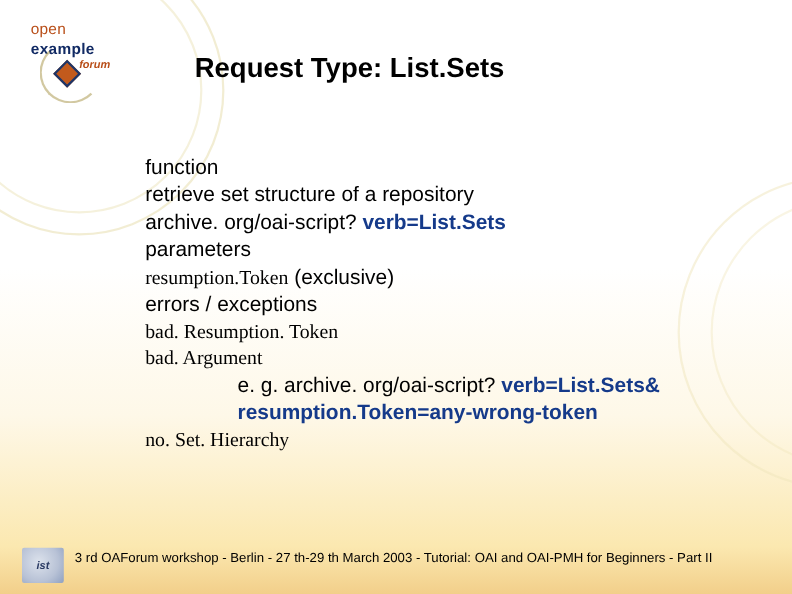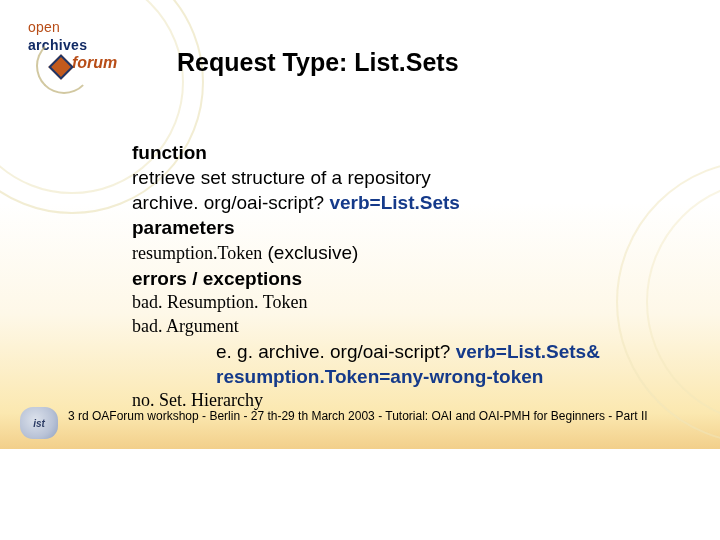--- a/index.html
+++ b/index.html
@@ -8,21 +8,21 @@
     width: 720px;
     height: 540px;
     font-family: Arial, Helvetica, sans-serif;
     background: #fff;
     overflow: hidden;
     position: relative;
   }
   .slide {
     position: relative;
     width: 720px;
-    height: 449px;
+    height: 540px;
     background: linear-gradient(180deg, #ffffff 0%, #ffffff 45%, #fef8e8 70%, #fbe8b0 92%, #f2cf8a 100%);
   }
   
   .arc-outer {
     position: absolute;
     top: -50px;
     left: -60px;
     width: 260px;
     height: 260px;
     border: 2px solid #e6dca8;
@@ -73,21 +73,21 @@
     font-weight: 400;
     letter-spacing: 0.2px;
   }
   .logo .brand-archives {
     font-size: 14px;
     color: #112a64;
     font-weight: 700;
     letter-spacing: 0.3px;
   }
   .logo .brand-forum {
-    font-size: 16px;
+    font-size: 10px;
     color: #b84d17;
     font-style: italic;
     font-weight: 700;
     margin-left: 44px;
   }
   .logo-diamond {
     position: absolute;
     top: 40px;
     left: 24px;
     width: 14px;
@@ -121,21 +121,21 @@
   .body {
     position: absolute;
     top: 140px;
     left: 132px;
     width: 540px;
     font-size: 19px;
     line-height: 1.32;
     color: #000;
   }
   .lbl {
-    font-weight: 700;
+    font-weight: 400;
   }
   .ind1 { }
   .ind2 { margin-left: 84px; }
   .blue {
     color: #153a8a;
     font-weight: 700;
   }
   .mono {
     font-family: Liberation Serif, serif;
     font-size: 18px;
@@ -148,21 +148,21 @@
     font-size: 12px;
     color: #000;
   }
   .footer-badge {
     position: absolute;
     left: 20px;
     bottom: 10px;
     width: 38px;
     height: 32px;
     background: radial-gradient(circle at 40% 40%, #dce2ec 0%, #b8c2d6 60%, #8fa0c0 100%);
-    border-radius: 13px;
+    border-radius: 2px;
     display: flex;
     align-items: center;
     justify-content: center;
     font-size: 10px;
     font-weight: 700;
     color: #2a3a63;
     font-style: italic;
   }
 </style>
 </head>
@@ -174,21 +174,21 @@
   <div class="arc-inner"></div>
   <div class="side-arc"></div>
   <div class="side-arc2"></div>
 
   <div class="logo">
     <div class="logo-swoosh"></div>
     <div>
       <span class="brand-open">open</span>
     </div>
     <div>
-      <span class="brand-archives">archives</span>
+      <span class="brand-archives">example</span>
     </div>
     <div class="brand-forum">forum</div>
     <div class="logo-diamond"></div>
   </div>
 
   <div class="title">Request Type: List.Sets</div>
 
   <div class="body">
     <div class="lbl">function</div>
     <div class="ind1">retrieve set structure of a repository</div>

